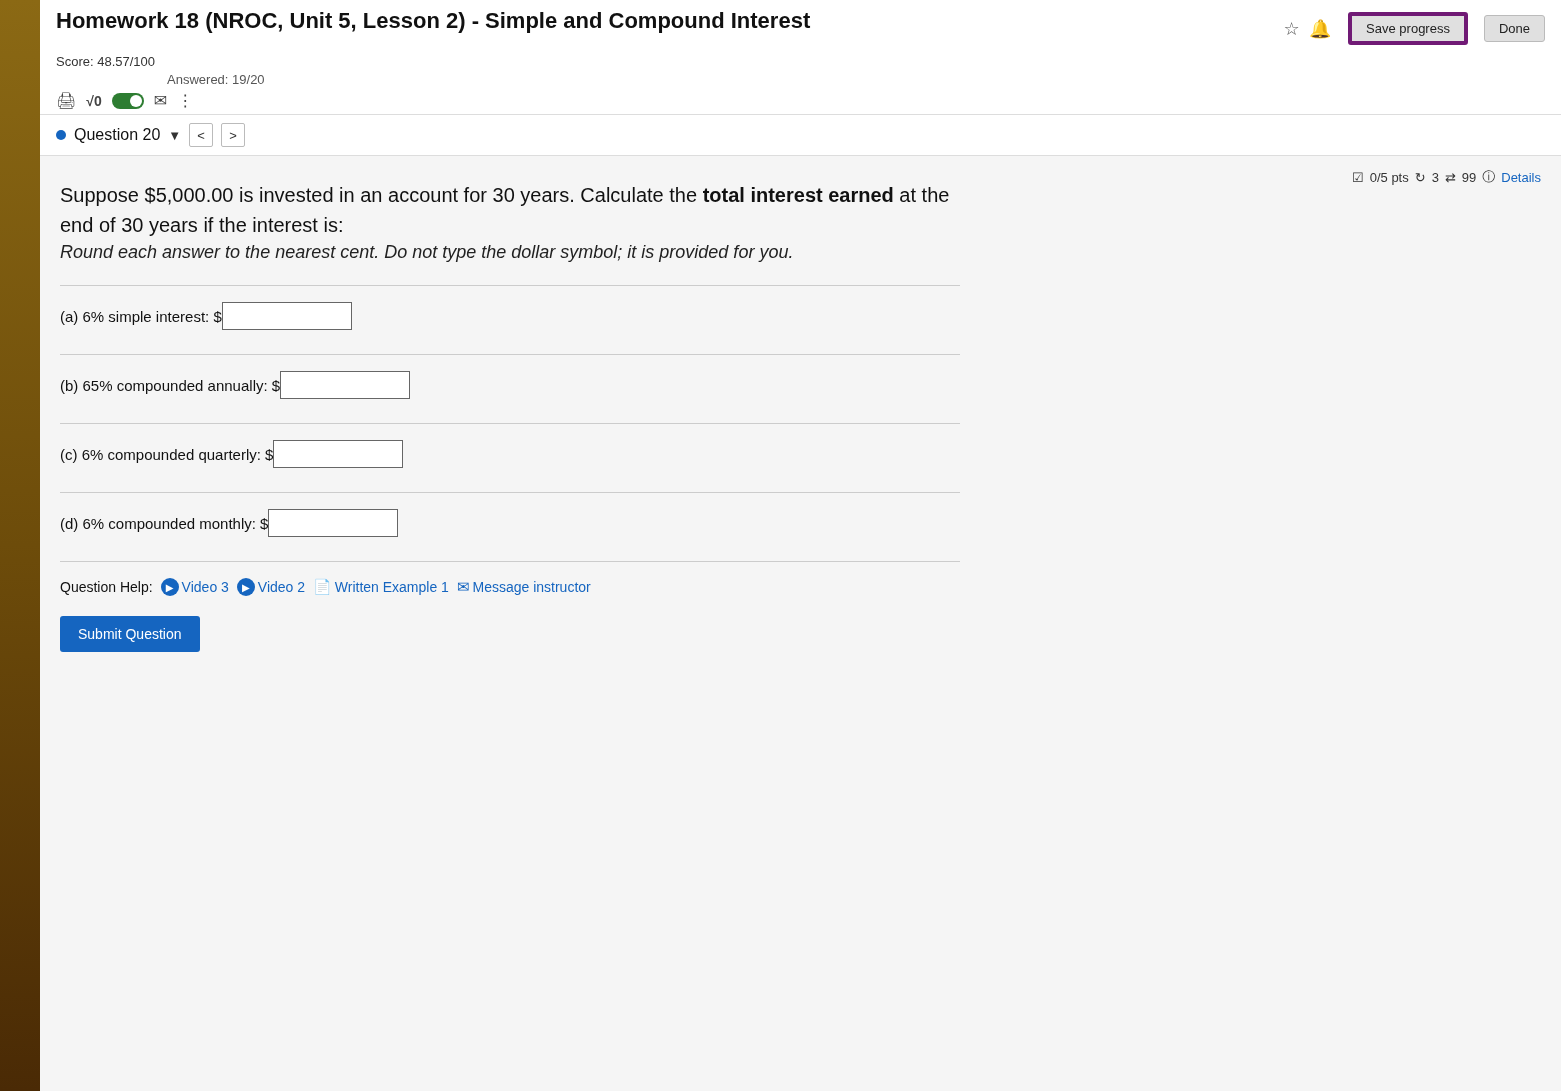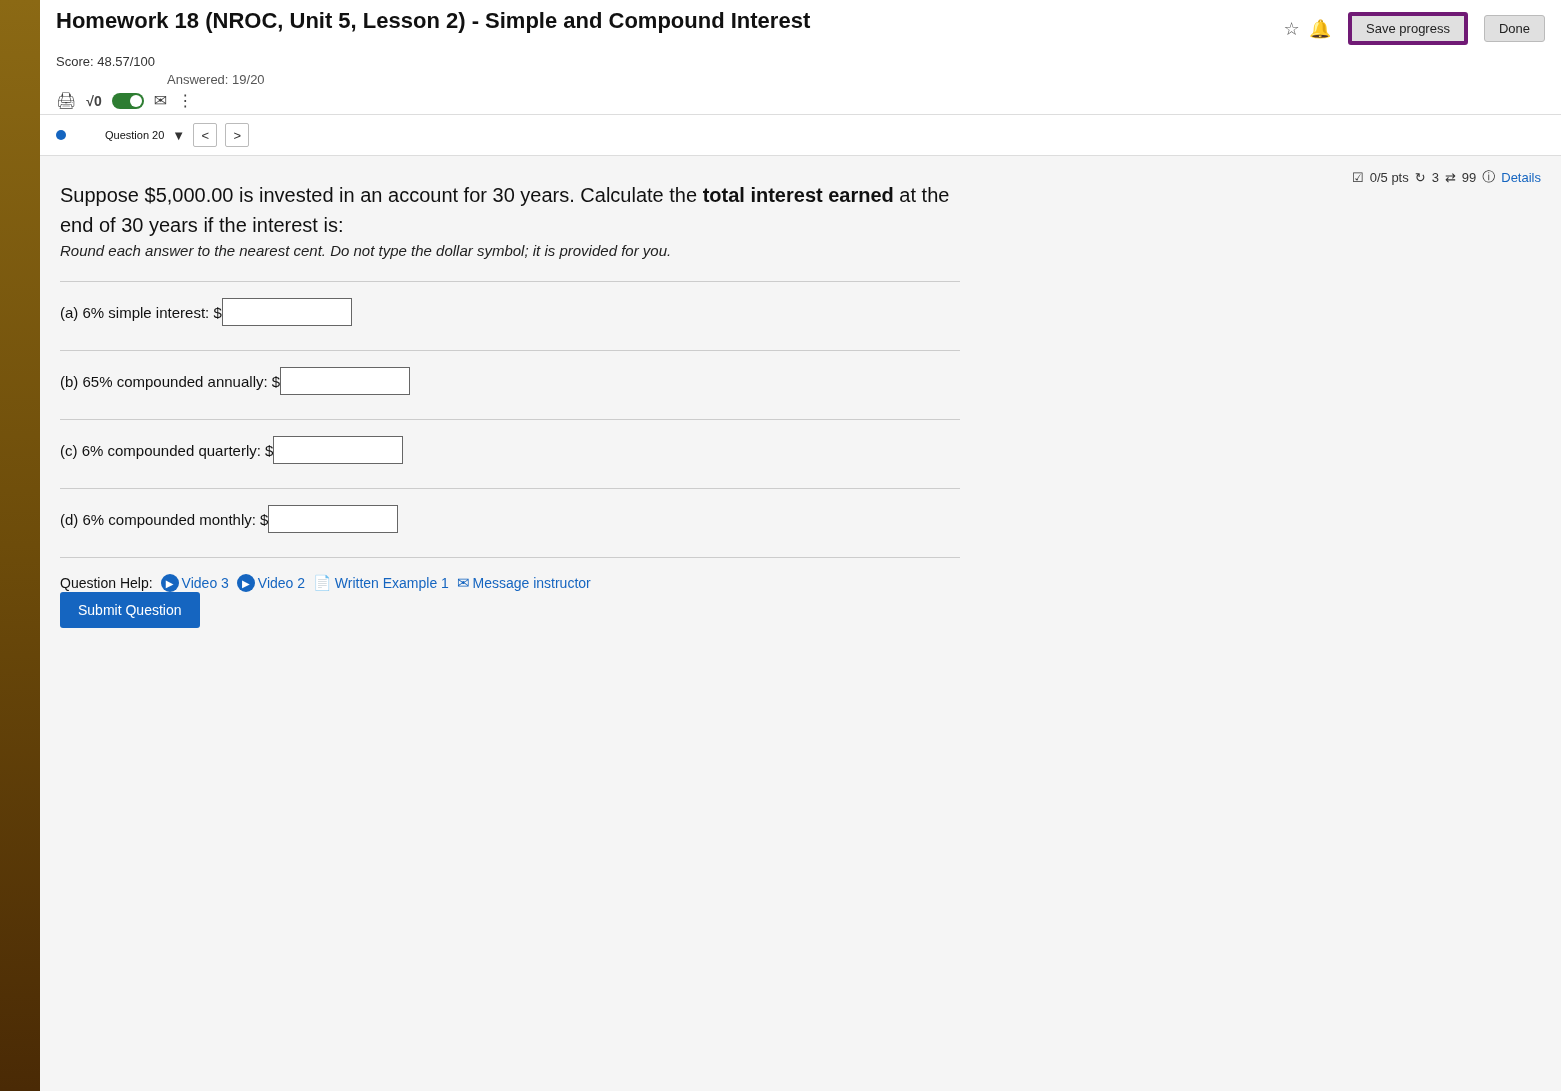--- a/index.html
+++ b/index.html
@@ -133,23 +133,22 @@
 
     .question-dot {
       width: 10px;
       height: 10px;
       background: #1565c0;
       border-radius: 50%;
       display: inline-block;
     }
 
     .question-label {
-      font-size: 11px;
+      font-size: 16px;
       color: #111;
-      margin-left: 31px;
     }
 
     .nav-arrow {
       background: none;
       border: 1px solid #bbb;
       width: 24px;
       height: 24px;
       cursor: pointer;
       font-size: 13px;
       color: #333;
@@ -198,21 +197,21 @@
 
     .question-text {
       font-size: 20px;
       color: #111;
       line-height: 1.5;
     }
 
     .question-text strong { font-weight: bold; }
 
     .instruction-text {
-      font-size: 15px;
+      font-size: 18px;
       color: #222;
       font-style: italic;
       margin-bottom: 20px;
       line-height: 1.4;
     }
 
     .answer-row {
       display: flex;
       align-items: center;
       gap: 0;
@@ -238,20 +237,21 @@
       border: none;
       border-top: 1px solid #ccc;
       margin: 8px 0 16px 0;
     }
 
     .help-row {
       display: flex;
       align-items: center;
       gap: 8px;
       margin-top: 8px;
+      margin-bottom: 20px;
       font-size: 14px;
       color: #111;
       flex-wrap: wrap;
     }
 
     .help-link {
       color: #1565c0;
       text-decoration: none;
       font-size: 14px;
       display: flex;

